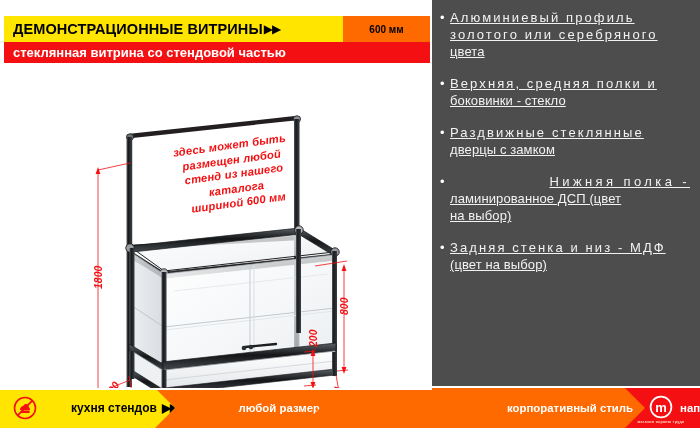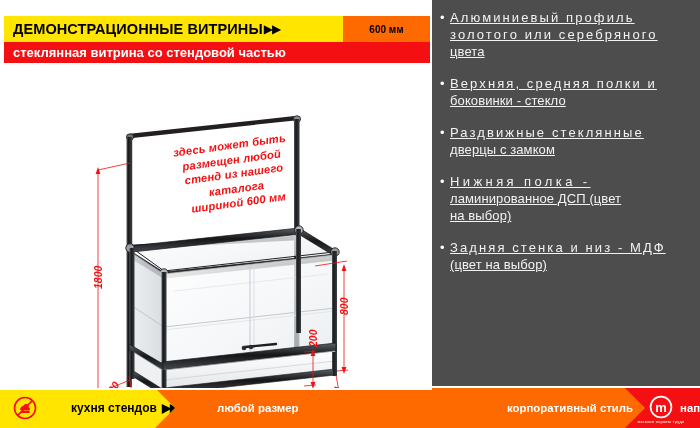--- a/index.html
+++ b/index.html
@@ -121,21 +121,21 @@
   .bullet-text{
     flex:1 1 auto;
     color:#f2f2f2;
     font-size:13px;
     line-height:17px;
     letter-spacing:.1px;
     text-decoration:underline;
   }
   .bullet-text .l{display:block;}
   .sp{letter-spacing:2.1px;}
-  .sp2{letter-spacing:3.4px;}
+  .sp2{letter-spacing:3.4px;text-align:right;}
 
   
   .banner{
     position:absolute;left:0;top:388px;
     width:700px;height:40px;
     background:#ff6a00;
     overflow:hidden;
   }
   .seg{
     position:absolute;top:0;height:40px;
@@ -147,21 +147,21 @@
   .seg-yellow{
     left:0;width:175px;background:#ffe500;
     color:#000000;
     clip-path:polygon(0 0,155px 0,175px 20px,155px 40px,0 40px);
     padding-left:44px;box-sizing:border-box;
     font-size:12px;
   }
   .seg-2{
     left:160px;width:160px;background:#ff6a00;
     clip-path:polygon(0 0,140px 0,160px 20px,140px 40px,0 40px,20px 20px);
-    padding-left:30px;box-sizing:border-box;
+    padding-left:30px;box-sizing:border-box;justify-content:flex-end;
   }
   .seg-3{
     left:305px;width:160px;background:#f41012;
     clip-path:polygon(0 0,140px 0,160px 20px,140px 40px,0 40px,20px 20px);
     padding-left:32px;box-sizing:border-box;
   }
   .seg-4{
     left:450px;width:190px;background:#ff6a00;
     clip-path:polygon(0 0,170px 0,190px 20px,170px 40px,0 40px,20px 20px);
     padding-left:30px;box-sizing:border-box;align-items:center;

